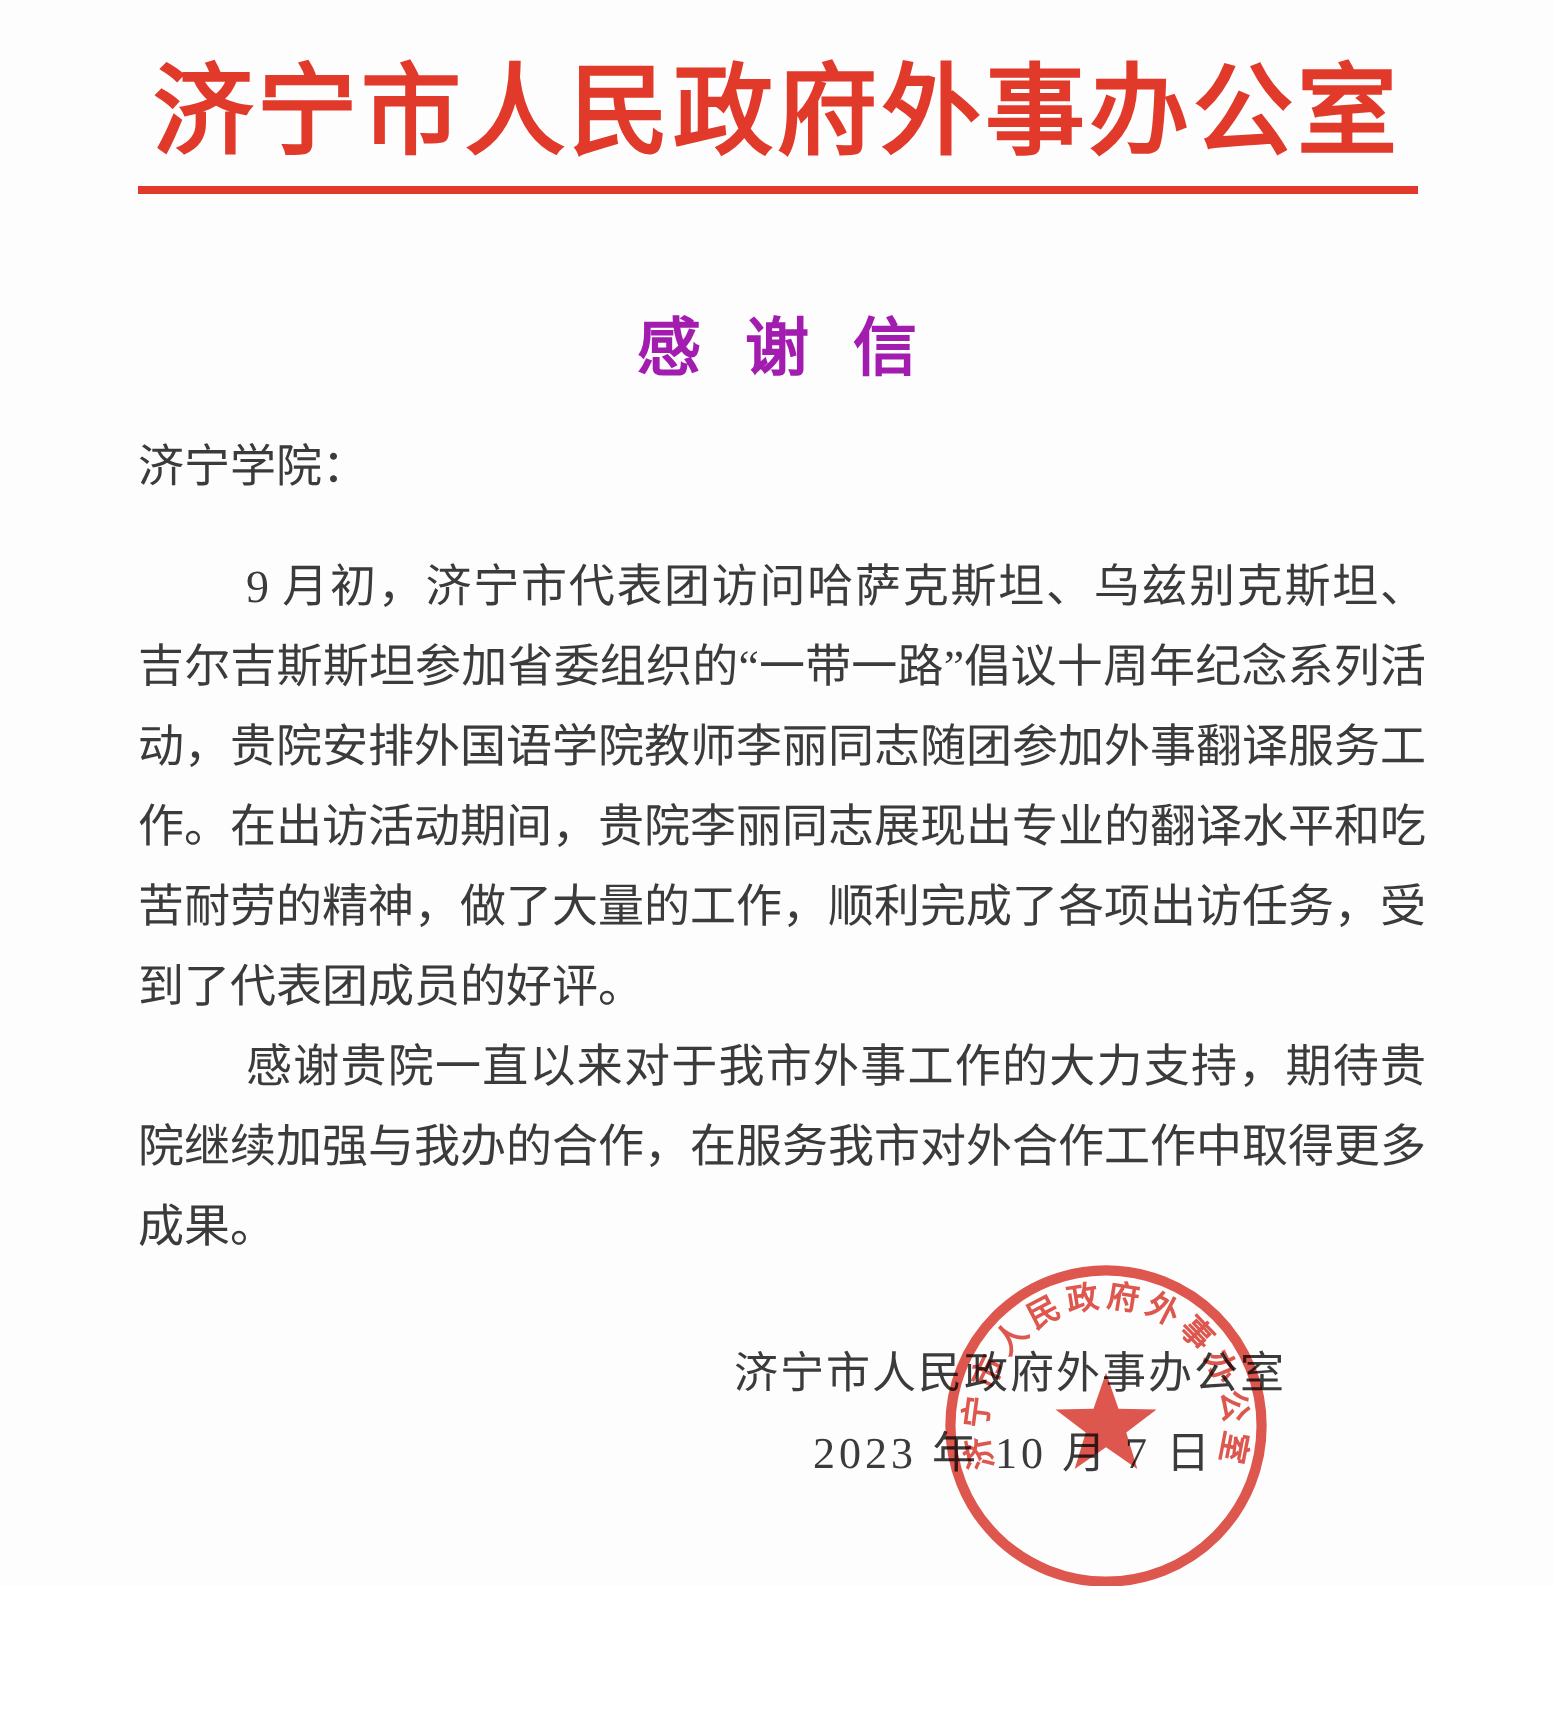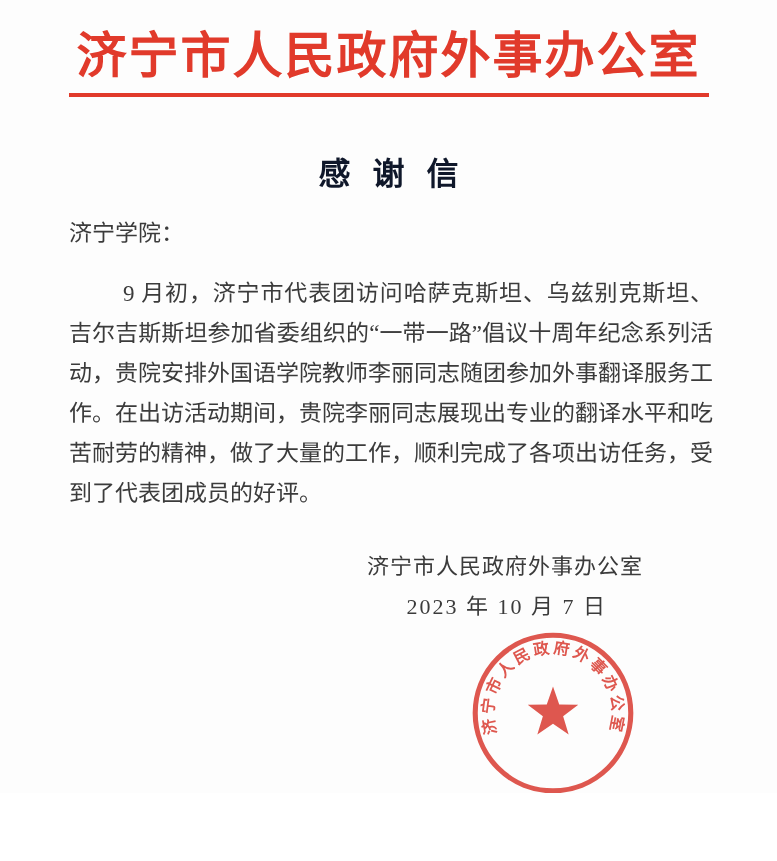--- a/index.html
+++ b/index.html
@@ -33,21 +33,21 @@
     background: #e13a2b;
   }
   .letter-title {
     margin-top: 58px;
     text-align: center;
     font-size: 32px;
     line-height: 38px;
     font-weight: bold;
     letter-spacing: 22px;
     padding-left: 22px; 
-    color: #0f172a;
+    color: #a21caf;
   }
   .content {
     margin: 26px 64px 0 69px;
     font-size: 23px;
     line-height: 40px;
     text-align: justify;
   }
   .salutation {
     line-height: 30px;
     margin-bottom: 25px;
@@ -92,20 +92,21 @@
   <div class="letterhead">
     <div class="letterhead-name">济宁市人民政府外事办公室</div>
     <div class="red-rule"></div>
   </div>
 
   <h1 class="letter-title">感谢信</h1>
 
   <div class="content">
     <div class="salutation">济宁学院：</div>
     <p class="body-paragraph">9 月初，济宁市代表团访问哈萨克斯坦、乌兹别克斯坦、吉尔吉斯斯坦参加省委组织的“一带一路”倡议十周年纪念系列活动，贵院安排外国语学院教师李丽同志随团参加外事翻译服务工作。在出访活动期间，贵院李丽同志展现出专业的翻译水平和吃苦耐劳的精神，做了大量的工作，顺利完成了各项出访任务，受到了代表团成员的好评。</p>
+    <p class="body-paragraph">感谢贵院一直以来对于我市外事工作的大力支持，期待贵院继续加强与我办的合作，在服务我市对外合作工作中取得更多成果。</p>
 
     <div class="signature-block">
       <div class="signature-org">济宁市人民政府外事办公室</div>
       <div class="signature-date">2023 年 10 月 7 日</div>
     </div>
   </div>
 
   <div class="seal">
     <svg viewBox="0 0 170 170" xmlns="http://www.w3.org/2000/svg">
       <circle cx="85" cy="85" r="76" fill="none" stroke-width="5" stroke="#dc4136"></circle>

